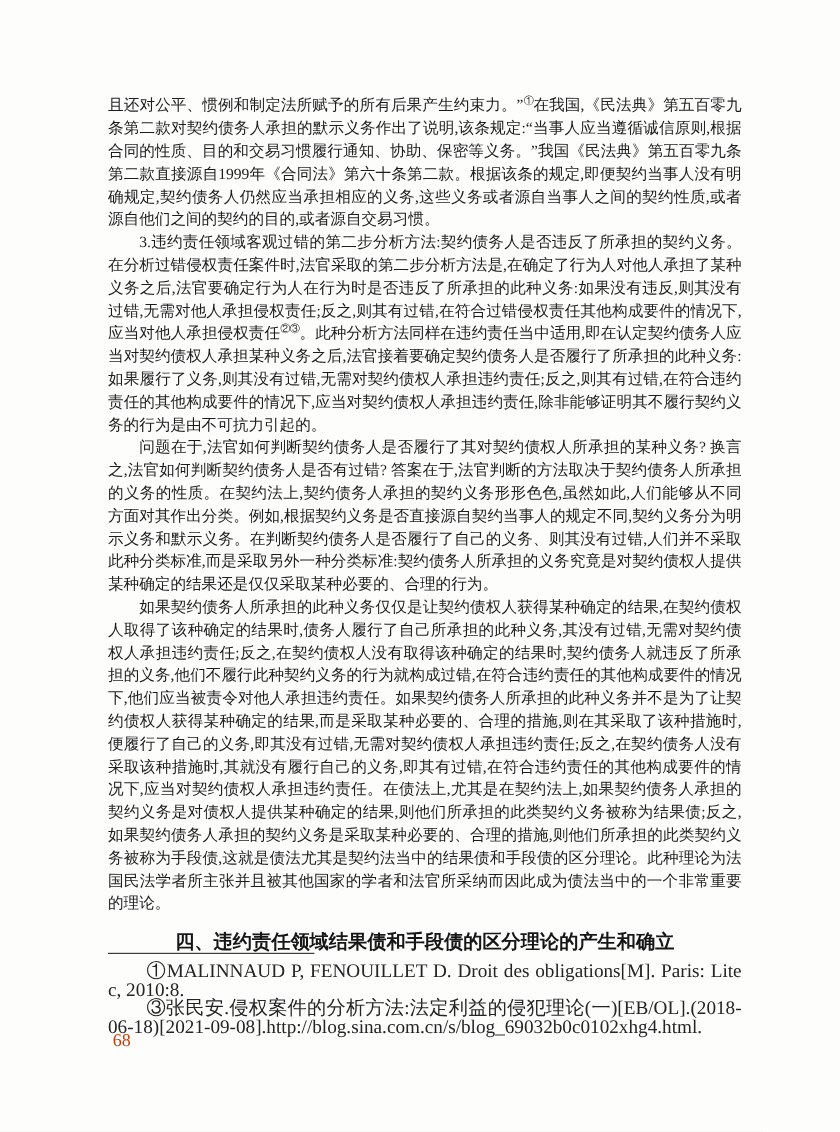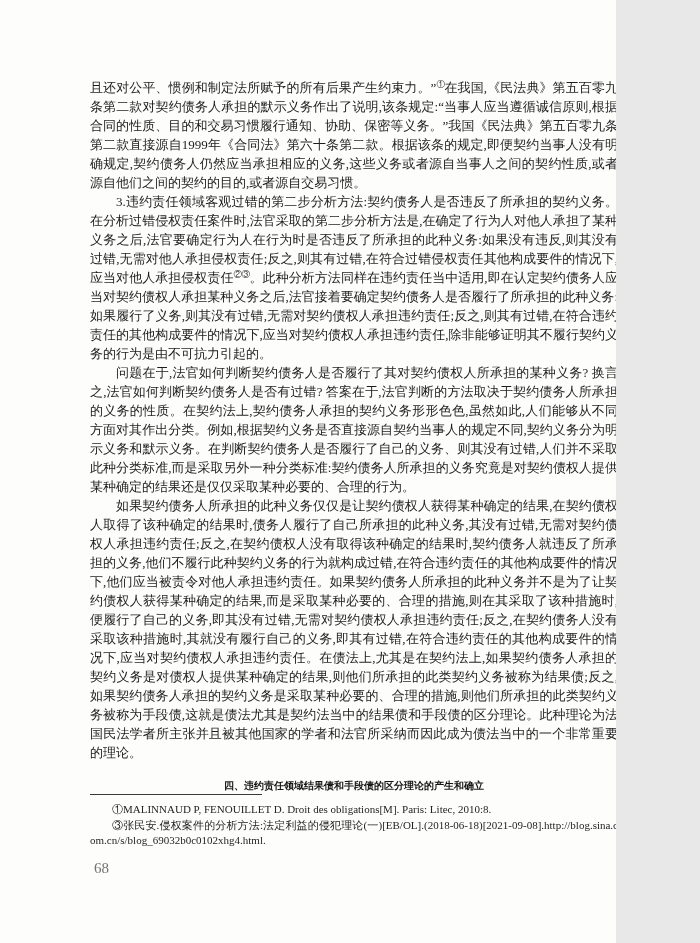--- a/index.html
+++ b/index.html
@@ -3,21 +3,21 @@
 <meta charset="utf-8">
 <title>68</title>
 <style>
   html, body { margin: 0; padding: 0; }
   body {
     width: 700px; height: 943px;
     background: #e8e8e8;
   }
   .page {
     position: relative;
-    width: 616px; height: 943px;
+    width: 700px; height: 943px;
     background: #fdfdfc;
     color: #1d1d1d;
     font-family: "Liberation Serif", "DejaVu Serif", serif;
     overflow: hidden;
   }
   .content {
     position: absolute;
     left: 90px; top: 78px;
     width: 528px;
   }
@@ -33,49 +33,49 @@
   .fnref {
     font-size: 8.5px;
     line-height: 0;
     vertical-align: super;
     letter-spacing: -0.5px;
   }
   .section-heading {
     margin: 14px 0 11px 0;
     font-family: "Liberation Sans", "DejaVu Sans", sans-serif;
     font-weight: 700;
-    font-size: 10px;
+    font-size: 16px;
     line-height: 19px;
     text-align: center;
     color: #161616;
   }
   .footnotes {
     position: absolute;
     left: 90px; top: 794px;
     width: 528px;
   }
   .fn-rule {
     width: 172px; height: 0;
     border-top: 1.2px solid #3a3a3a;
     margin: 0 0 7px 0;
   }
   .fn {
     margin: 0;
-    font-size: 11px;
+    font-size: 16px;
     line-height: 15.5px;
     text-align: justify;
     text-indent: 2em;
     word-break: break-all;
     color: #242424;
   }
   .page-number {
     position: absolute;
     left: 94px; top: 860px;
     font-size: 15px;
-    color: #737373;
+    color: #c2410c;
   }
 </style>
 </head>
 <body>
 
 <div class="page">
 
   <main class="content">
 
     <p class="body-para"><span>且还对公平、惯例和制定法所赋予的所有后果产生约束力。”</span><sup class="fnref">①</sup><span>在我国,《民法典》第五百零九条第二款对契约债务人承担的默示义务作出了说明,该条规定:“当事人应当遵循诚信原则,根据合同的性质、目的和交易习惯履行通知、协助、保密等义务。”我国《民法典》第五百零九条第二款直接源自1999年《合同法》第六十条第二款。根据该条的规定,即便契约当事人没有明确规定,契约债务人仍然应当承担相应的义务,这些义务或者源自当事人之间的契约性质,或者源自他们之间的契约的目的,或者源自交易习惯。</span></p>

